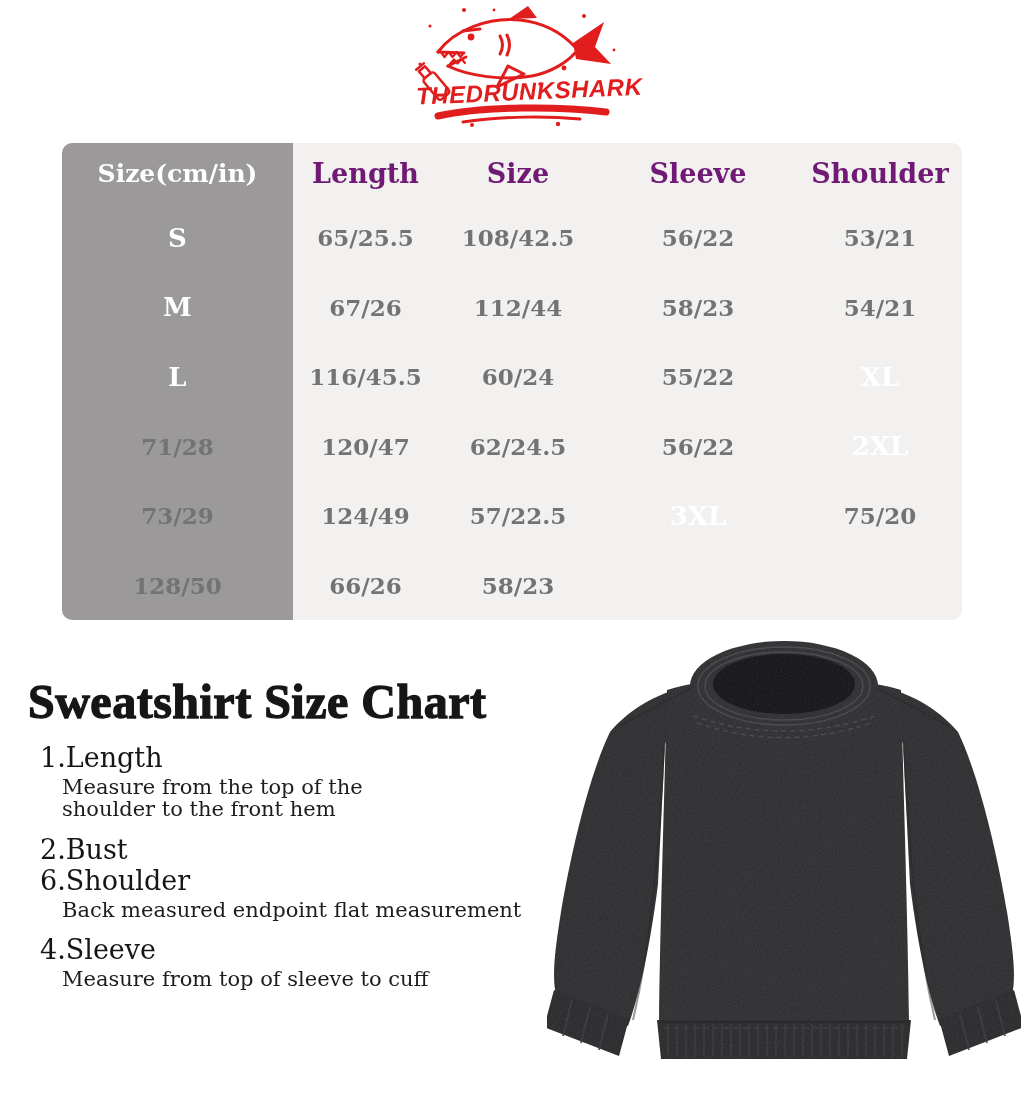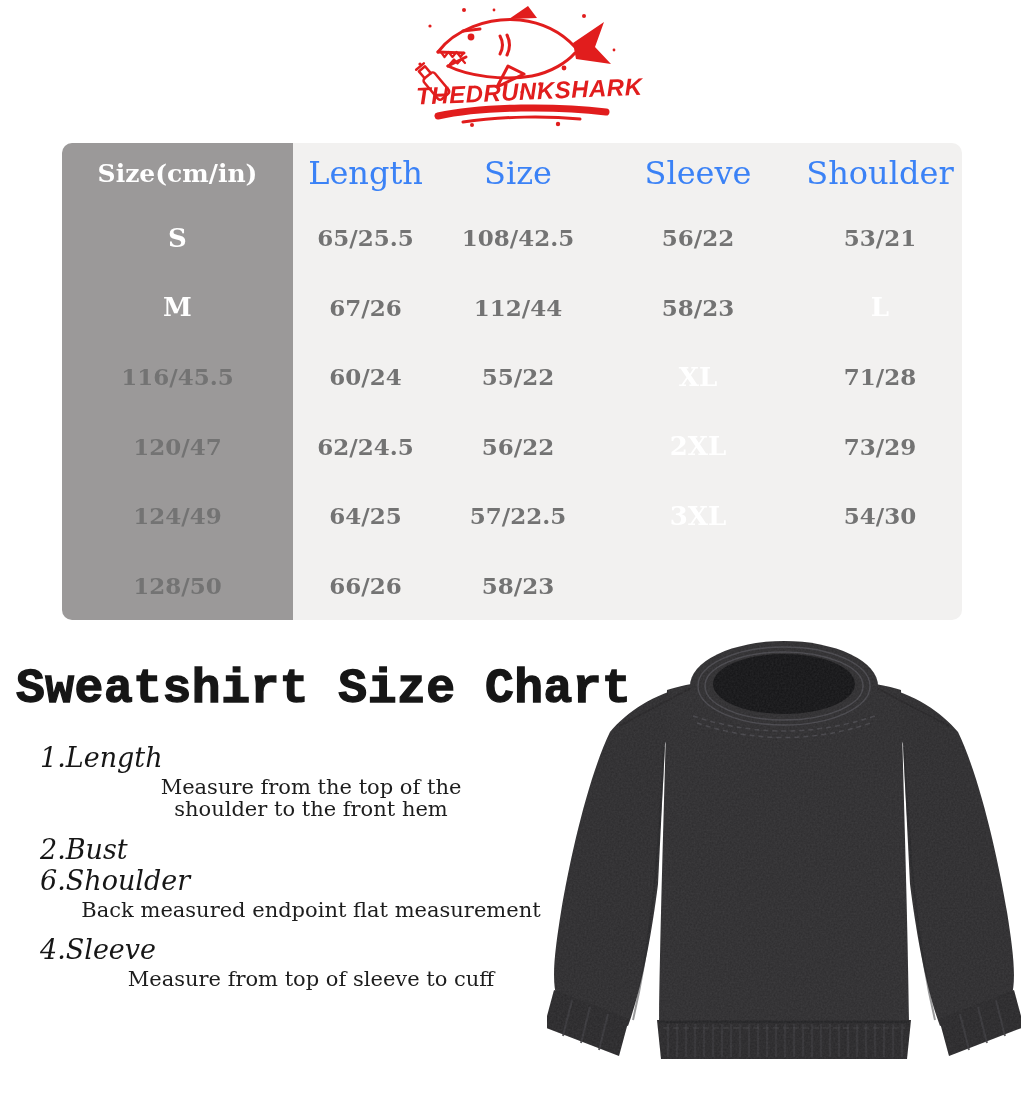--- a/index.html
+++ b/index.html
@@ -20,32 +20,32 @@
   .size-table{position:absolute;left:62px;top:143px;width:900px;height:477px;}
   .bg-size-col{position:absolute;left:0;top:0;width:231px;height:100%;
     background:#9b9999;border-radius:10px 0 0 10px;}
   .bg-data-cols{position:absolute;left:231px;top:0;right:0;height:100%;
     background:#f2f1f0;border-radius:0 10px 10px 0;}
   .table-grid{position:absolute;inset:0;display:grid;
     grid-template-columns:231px 145px 160px 200px 164px;
     grid-template-rows:60px repeat(6,69.5px);}
   .cell{display:flex;align-items:center;justify-content:center;}
   .c-corner{color:#ffffff;font-weight:bold;font-size:25px;}
-  .c-head{color:#3b82f6;font-weight:normal;font-size:32px;}
+  .c-head{color:#701a75;font-weight:bold;font-size:27px;}
   .c-size{color:#ffffff;font-weight:bold;font-size:26px;}
   .c-data{color:#737373;font-weight:bold;font-size:23px;}
 
   
-  .heading{position:absolute;left:16px;top:662px;margin:0;
-    font-family:Liberation Mono, monospace;font-weight:bold;font-size:48px;
+  .heading{position:absolute;left:16px;top:662px;margin:12px;
+    font-family:Liberation Serif, serif;font-weight:bold;font-size:48px;
     color:#161616;-webkit-text-stroke:1.3px #161616;letter-spacing:0.5px;}
   .measurements{position:absolute;left:40px;top:742px;width:520px;}
-  .m-label{font-size:27px;color:#161616;margin:0;font-style:italic;}
+  .m-label{font-size:27px;color:#161616;margin:0;}
   .m-desc{font-size:21px;color:#1d1d1d;margin:4px 0 13px 22px;
-    line-height:1.04;white-space:pre-line;text-align:center;}
+    line-height:1.04;white-space:pre-line;}
 
   
   .product{position:absolute;left:547px;top:632px;width:474px;height:430px;}
 </style>
 </head>
 <body>
 
 <div class="page">
 
   <div class="logo">
@@ -105,40 +105,40 @@
       <div class="cell c-size">S</div>
       <div class="cell c-data">65/25.5</div>
       <div class="cell c-data">108/42.5</div>
       <div class="cell c-data">56/22</div>
       <div class="cell c-data">53/21</div>
 
       <div class="cell c-size">M</div>
       <div class="cell c-data">67/26</div>
       <div class="cell c-data">112/44</div>
       <div class="cell c-data">58/23</div>
+      <div class="cell c-data">54/21</div>
 
       <div class="cell c-size">L</div>
       <div class="cell c-data">116/45.5</div>
       <div class="cell c-data">60/24</div>
       <div class="cell c-data">55/22</div>
 
       <div class="cell c-size">XL</div>
       <div class="cell c-data">71/28</div>
       <div class="cell c-data">120/47</div>
       <div class="cell c-data">62/24.5</div>
       <div class="cell c-data">56/22</div>
 
       <div class="cell c-size">2XL</div>
       <div class="cell c-data">73/29</div>
       <div class="cell c-data">124/49</div>
-      <div class="cell c-data">64/25</div>
       <div class="cell c-data">57/22.5</div>
 
       <div class="cell c-size">3XL</div>
-      <div class="cell c-data">54/30</div>
+      <div class="cell c-data">75/20</div>
       <div class="cell c-data">128/50</div>
       <div class="cell c-data">66/26</div>
       <div class="cell c-data">58/23</div>
     </div>
   </div>
 
   <h1 class="heading">Sweatshirt Size Chart</h1>
 
   <div class="measurements">
     <div class="m-item">

